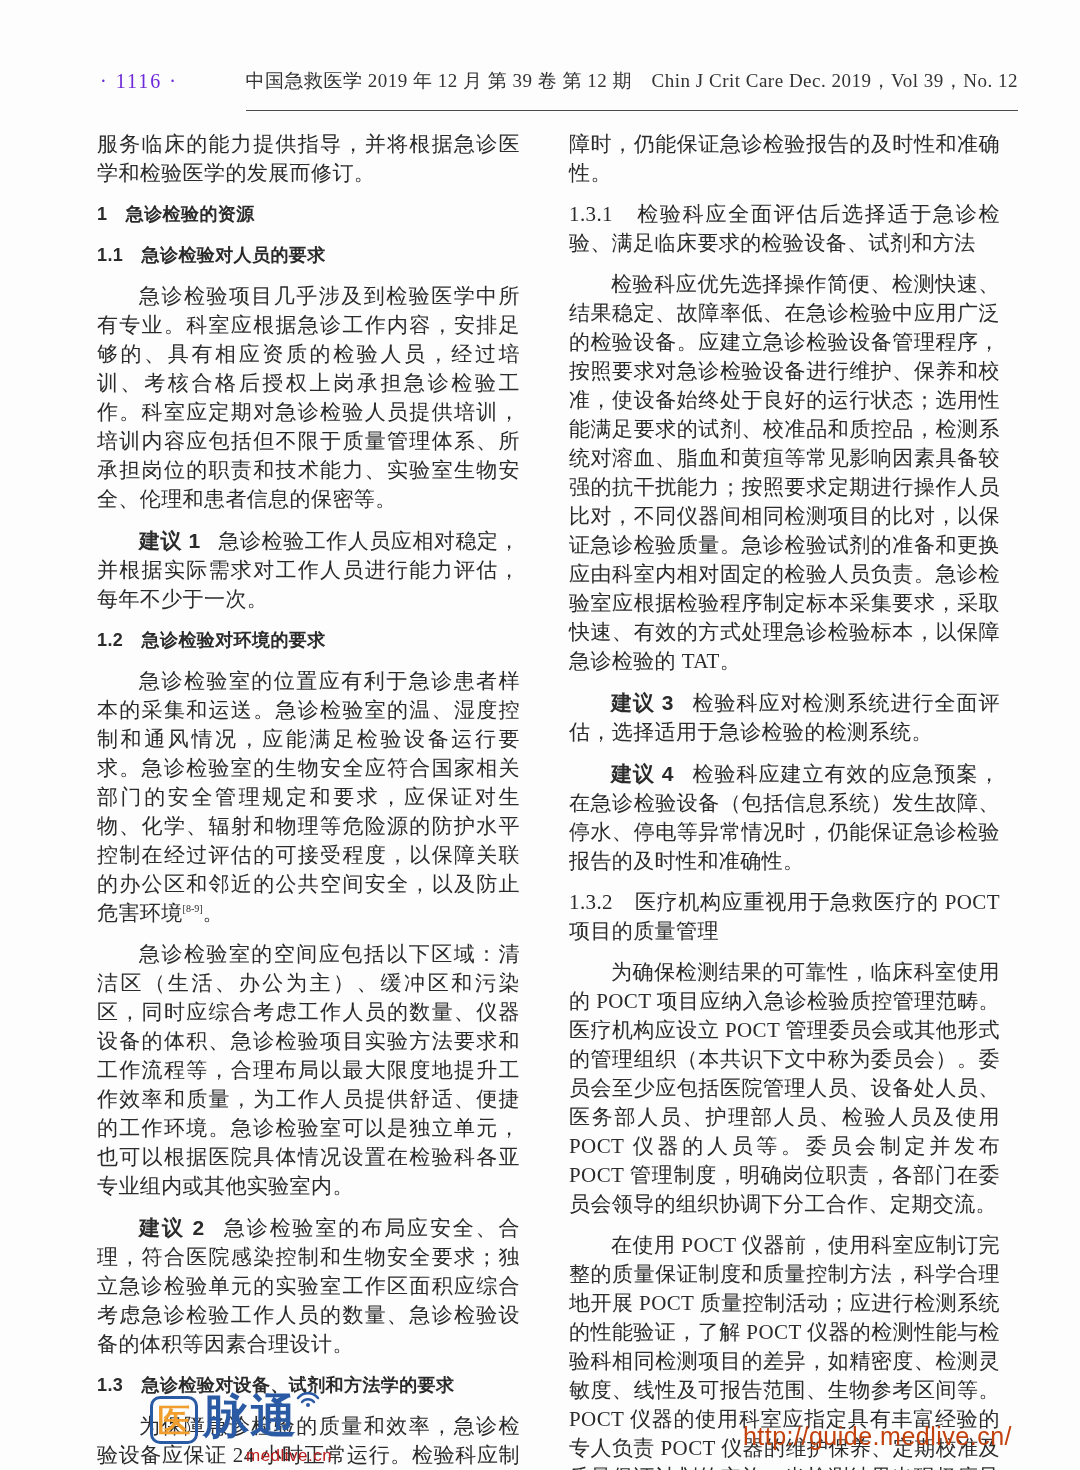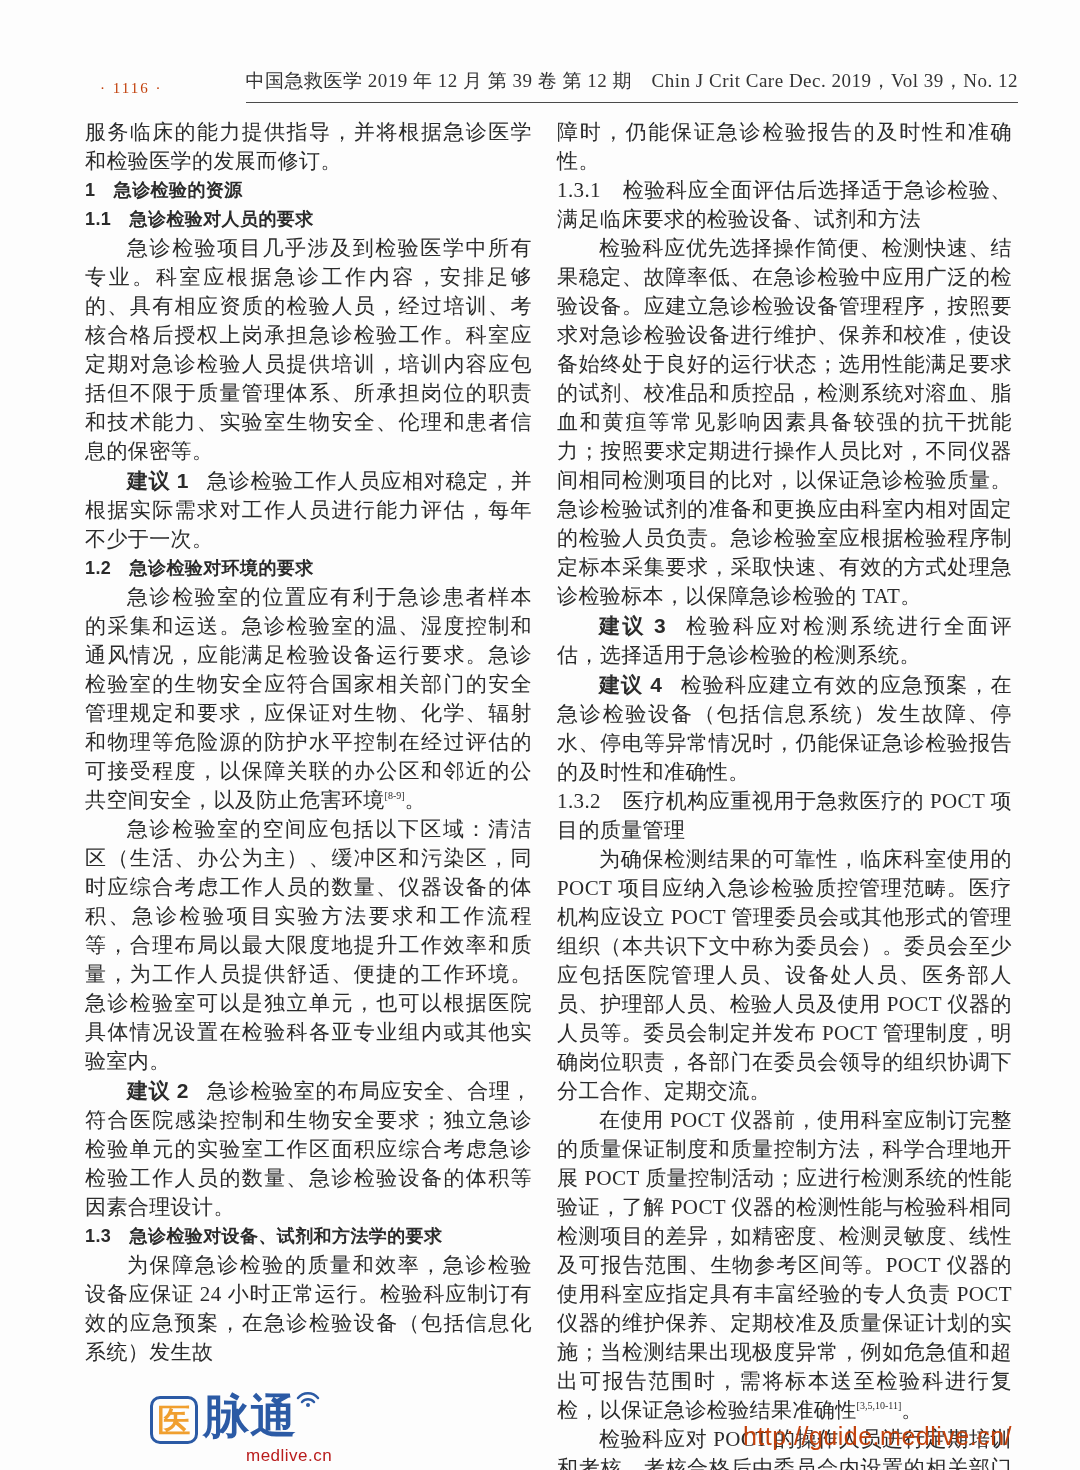--- a/index.html
+++ b/index.html
@@ -4,38 +4,38 @@
 <title>Scanned Journal Page</title>
 <style>
   html,body{margin:0;padding:0;}
   body{
     width:1080px;height:1470px;position:relative;overflow:hidden;
     background:#fdfdfd;color:#2b2b2b;
     font-family:"Liberation Serif","DejaVu Serif",serif;
   }
   
   .page-num{
-    position:absolute;left:100px;top:80px;
-    font-size:15px;letter-spacing:2px;color:#c2410c;
+    position:absolute;left:100px;top:70px;
+    font-size:20px;letter-spacing:2px;color:#6d28d9;
   }
   .journal-line{
     position:absolute;top:68px;right:62px;
     font-size:19px;color:#333;letter-spacing:.5px;
-    border-bottom:1.5px solid #4a4a4a;padding-bottom:8px;
+    border-bottom:1.5px solid #4a4a4a;padding-bottom:16px;
     white-space:nowrap;
   }
   
   .col{
     position:absolute;top:118px;
     text-align:justify;
     font-size:21px;line-height:29px;letter-spacing:.4px;
   }
   .col-left{left:85px;width:447px;}
   .col-right{left:557px;width:455px;}
-  .col p{margin:0;padding:0;}
+  .col p{margin:12px;padding:0;}
   .p{text-indent:2em;}
   .pc{text-indent:0;}
   .h{
     text-indent:0;font-weight:bold;
     font-family:"Liberation Sans","DejaVu Sans",sans-serif;
     font-size:18px;
   }
   .sub{text-indent:0;}
   .lead{
     font-family:"Liberation Sans","DejaVu Sans",sans-serif;

